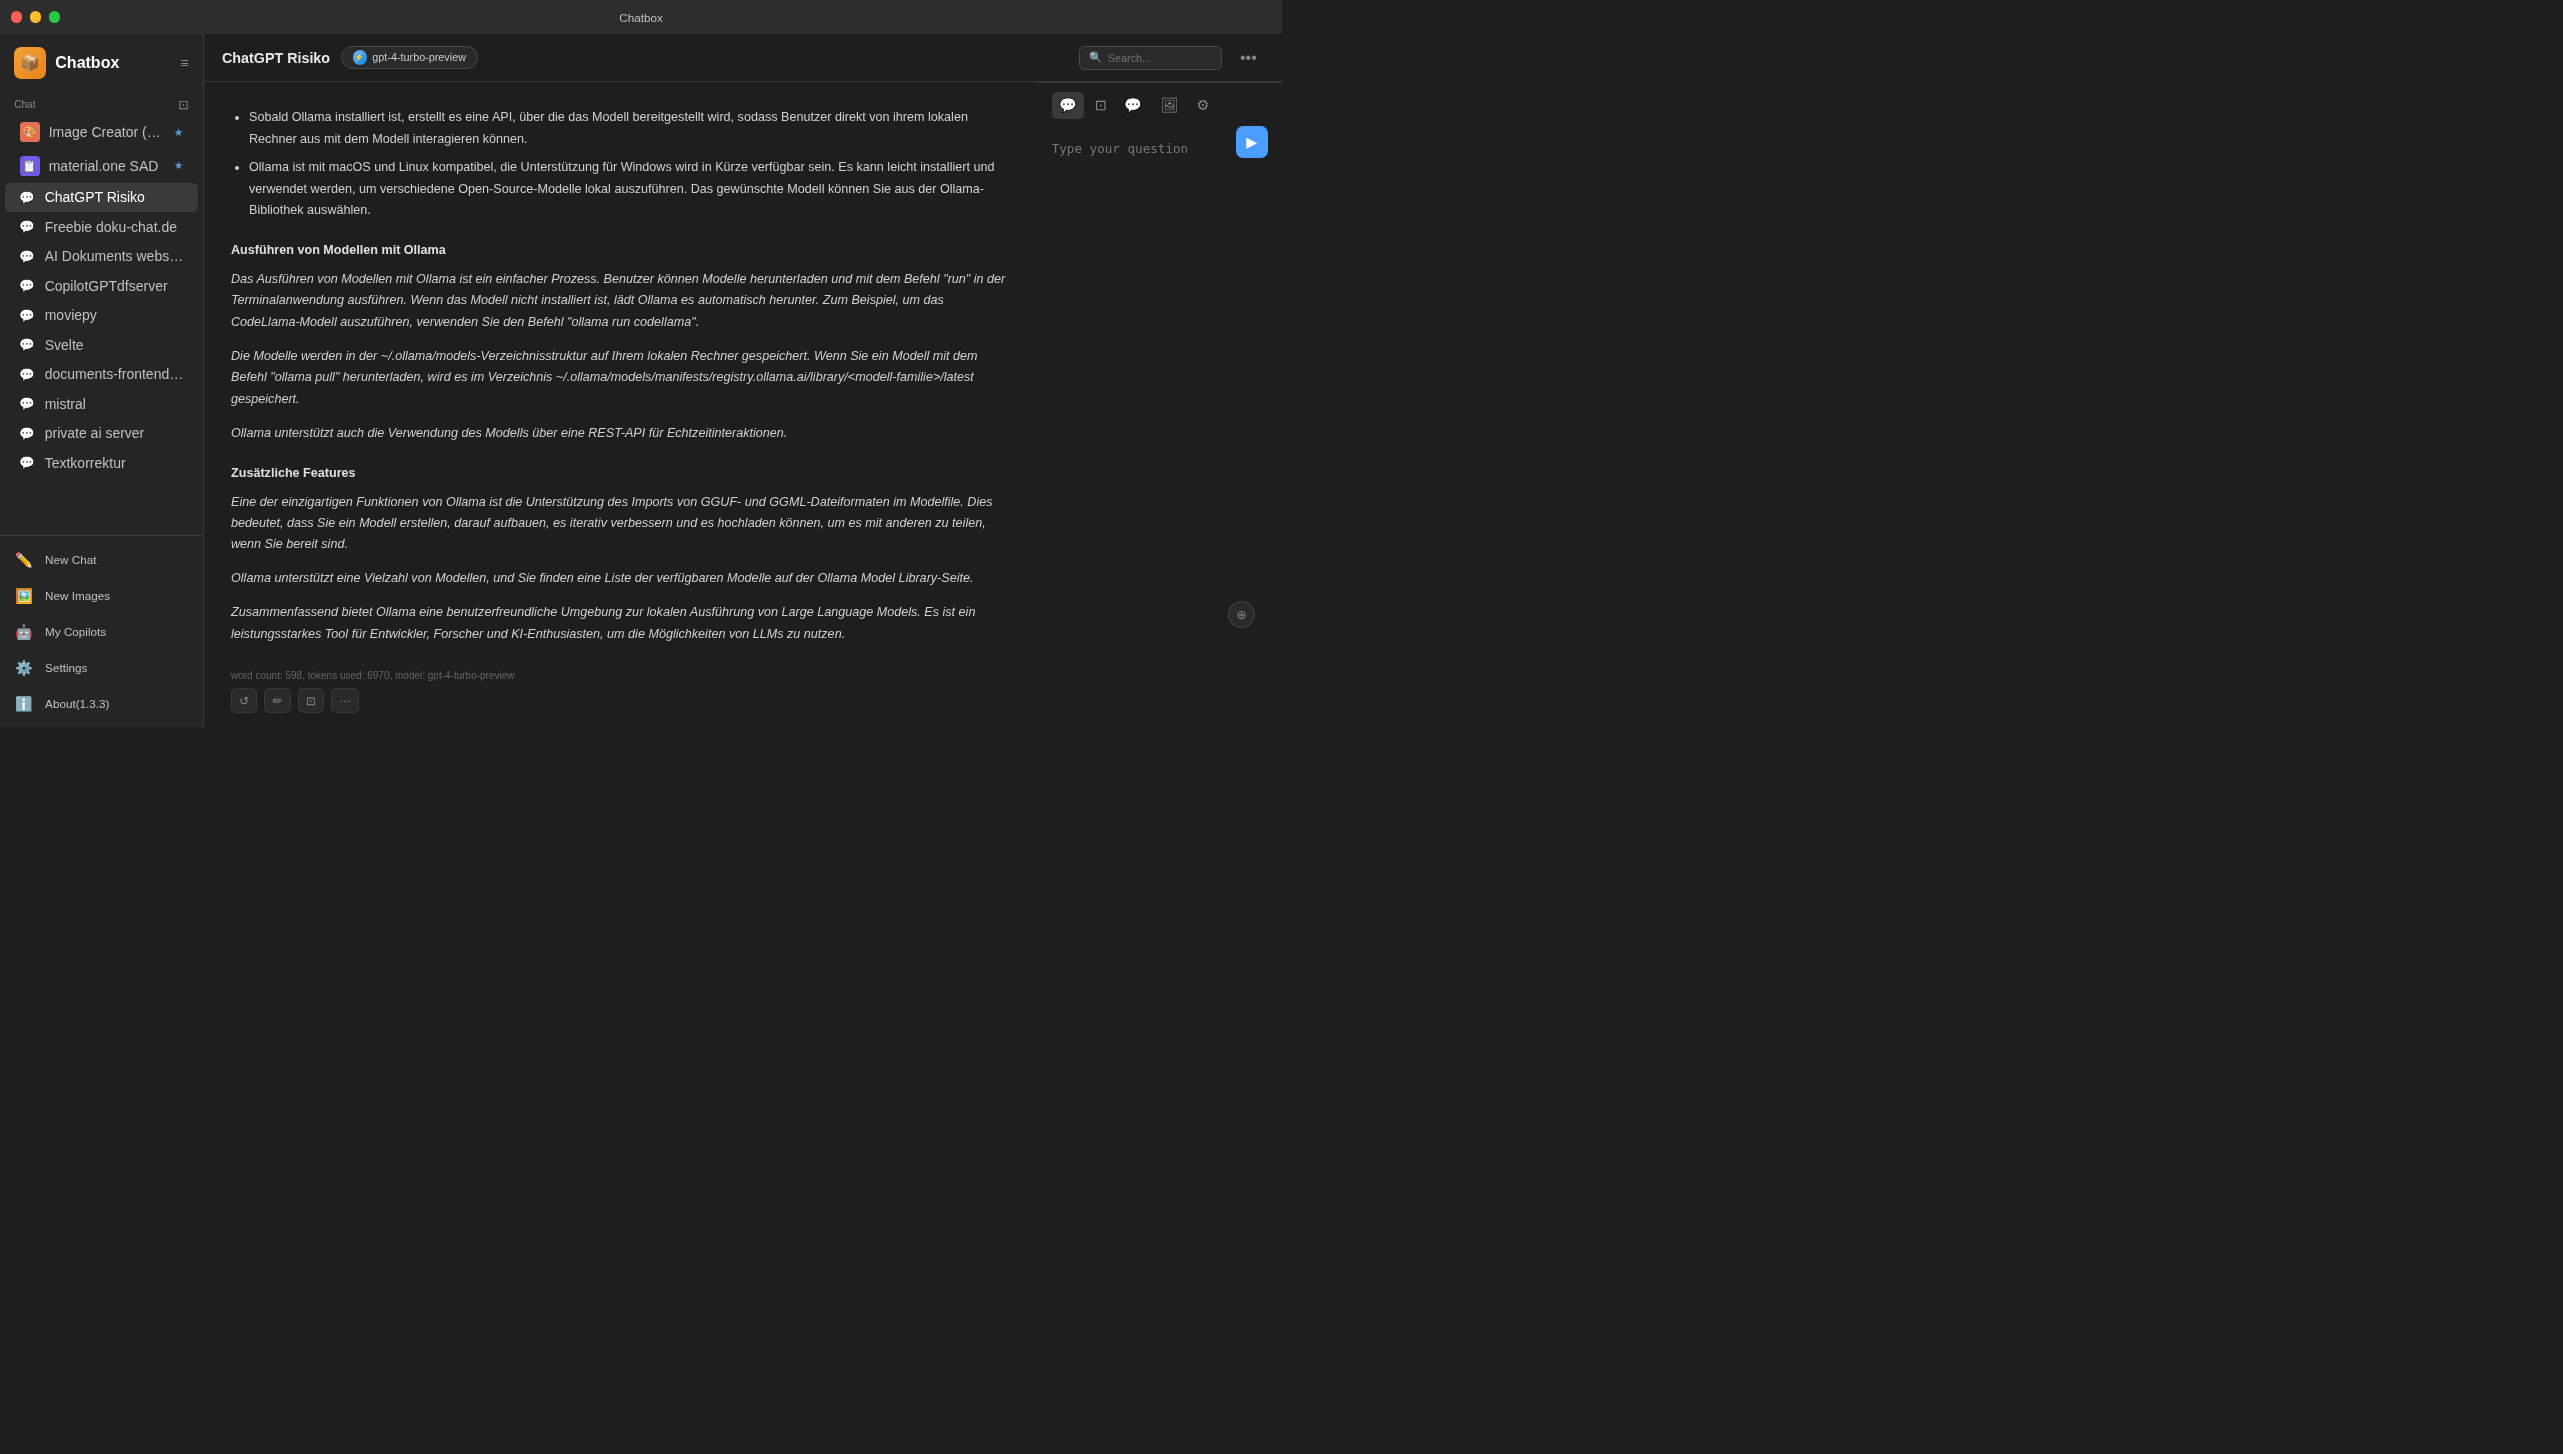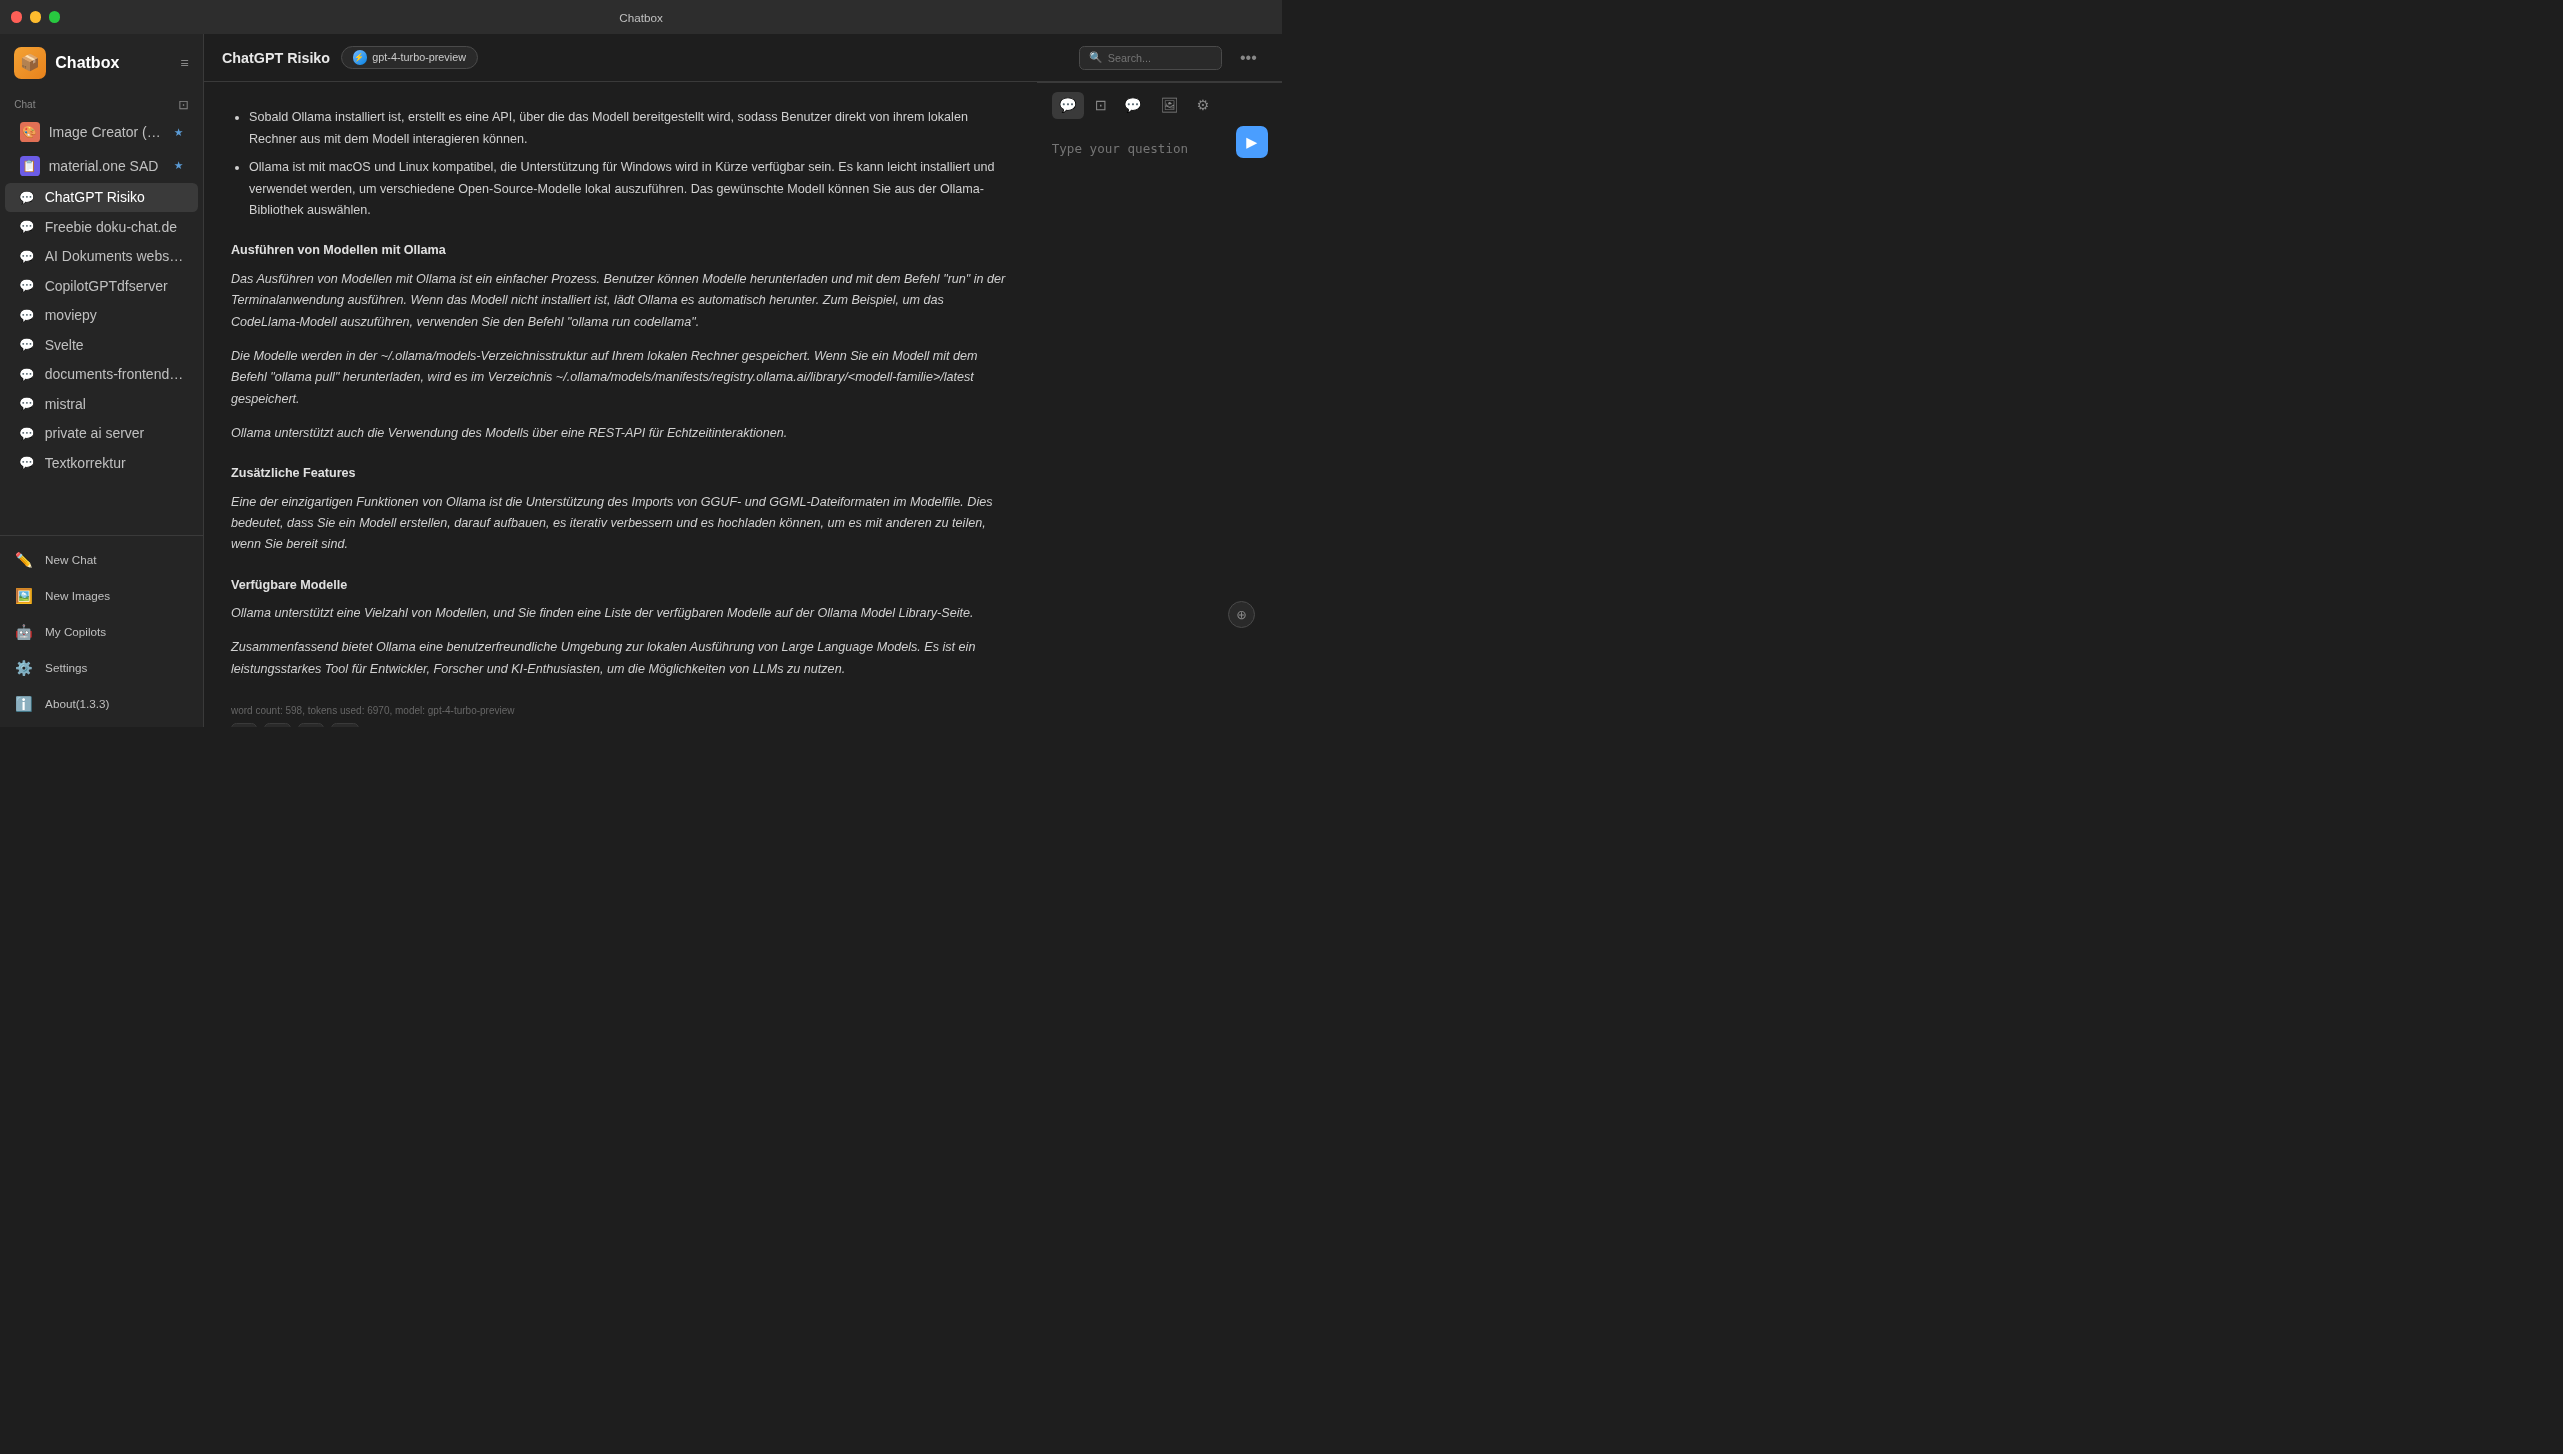--- a/index.html
+++ b/index.html
@@ -548,21 +548,20 @@
           </ul>
 
           <div class="section-heading">Ausführen von Modellen mit Ollama</div>
           <p>Das Ausführen von Modellen mit Ollama ist ein einfacher Prozess. Benutzer können Modelle herunterladen und mit dem Befehl "run" in der Terminalanwendung ausführen. Wenn das Modell nicht installiert ist, lädt Ollama es automatisch herunter. Zum Beispiel, um das CodeLlama-Modell auszuführen, verwenden Sie den Befehl "ollama run codellama".</p>
           <p>Die Modelle werden in der ~/.ollama/models-Verzeichnisstruktur auf Ihrem lokalen Rechner gespeichert. Wenn Sie ein Modell mit dem Befehl "ollama pull" herunterladen, wird es im Verzeichnis ~/.ollama/models/manifests/registry.ollama.ai/library/&lt;modell-familie&gt;/latest gespeichert.</p>
           <p>Ollama unterstützt auch die Verwendung des Modells über eine REST-API für Echtzeitinteraktionen.</p>
 
           <div class="section-heading">Zusätzliche Features</div>
           <p>Eine der einzigartigen Funktionen von Ollama ist die Unterstützung des Imports von GGUF- und GGML-Dateiformaten im Modelfile. Dies bedeutet, dass Sie ein Modell erstellen, darauf aufbauen, es iterativ verbessern und es hochladen können, um es mit anderen zu teilen, wenn Sie bereit sind.</p>
 
-          <div class="section-heading">Verfügbare Modelle</div>
           <p>Ollama unterstützt eine Vielzahl von Modellen, und Sie finden eine Liste der verfügbaren Modelle auf der Ollama Model Library-Seite.</p>
           <p>Zusammenfassend bietet Ollama eine benutzerfreundliche Umgebung zur lokalen Ausführung von Large Language Models. Es ist ein leistungsstarkes Tool für Entwickler, Forscher und KI-Enthusiasten, um die Möglichkeiten von LLMs zu nutzen.</p>
         </div>
 
         <div class="message-meta">word count: 598, tokens used: 6970, model: gpt-4-turbo-preview</div>
 
         <div class="message-actions">
           <button class="action-btn">↺</button>
           <button class="action-btn">✏</button>
           <button class="action-btn">⊡</button>

